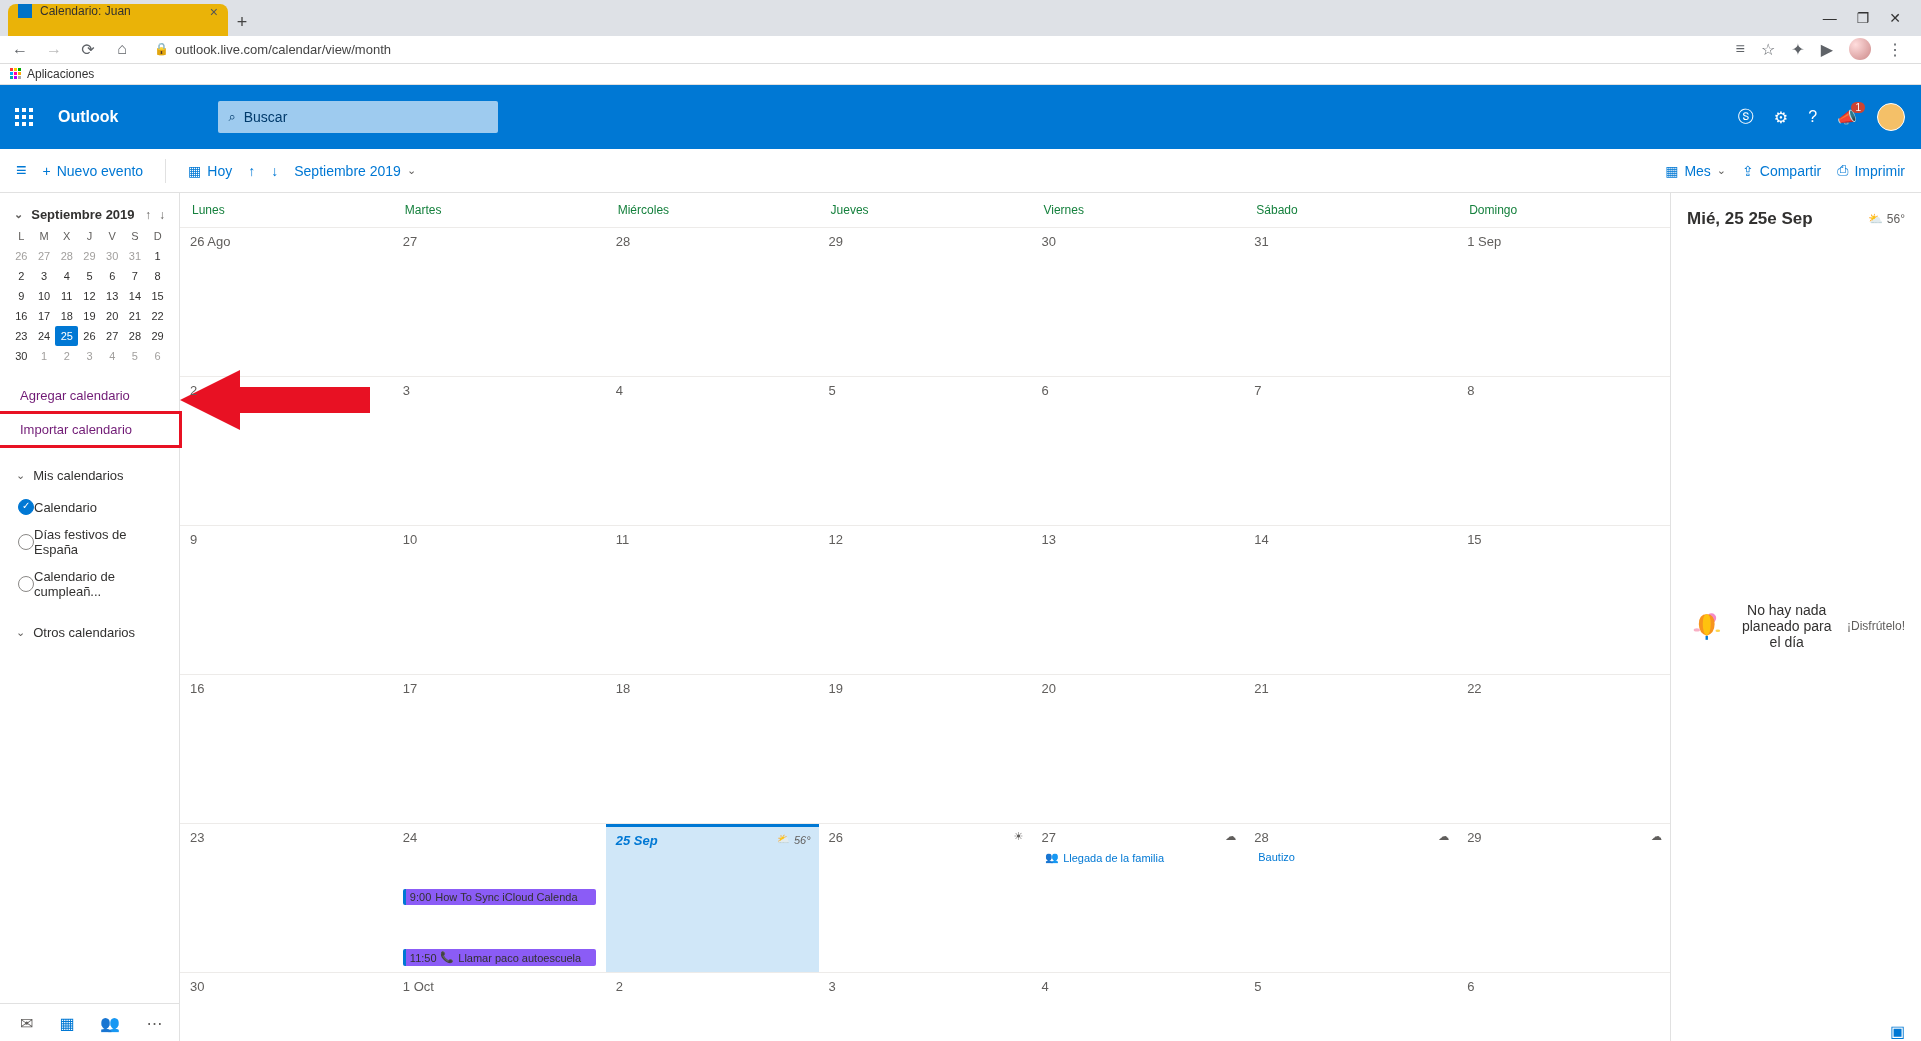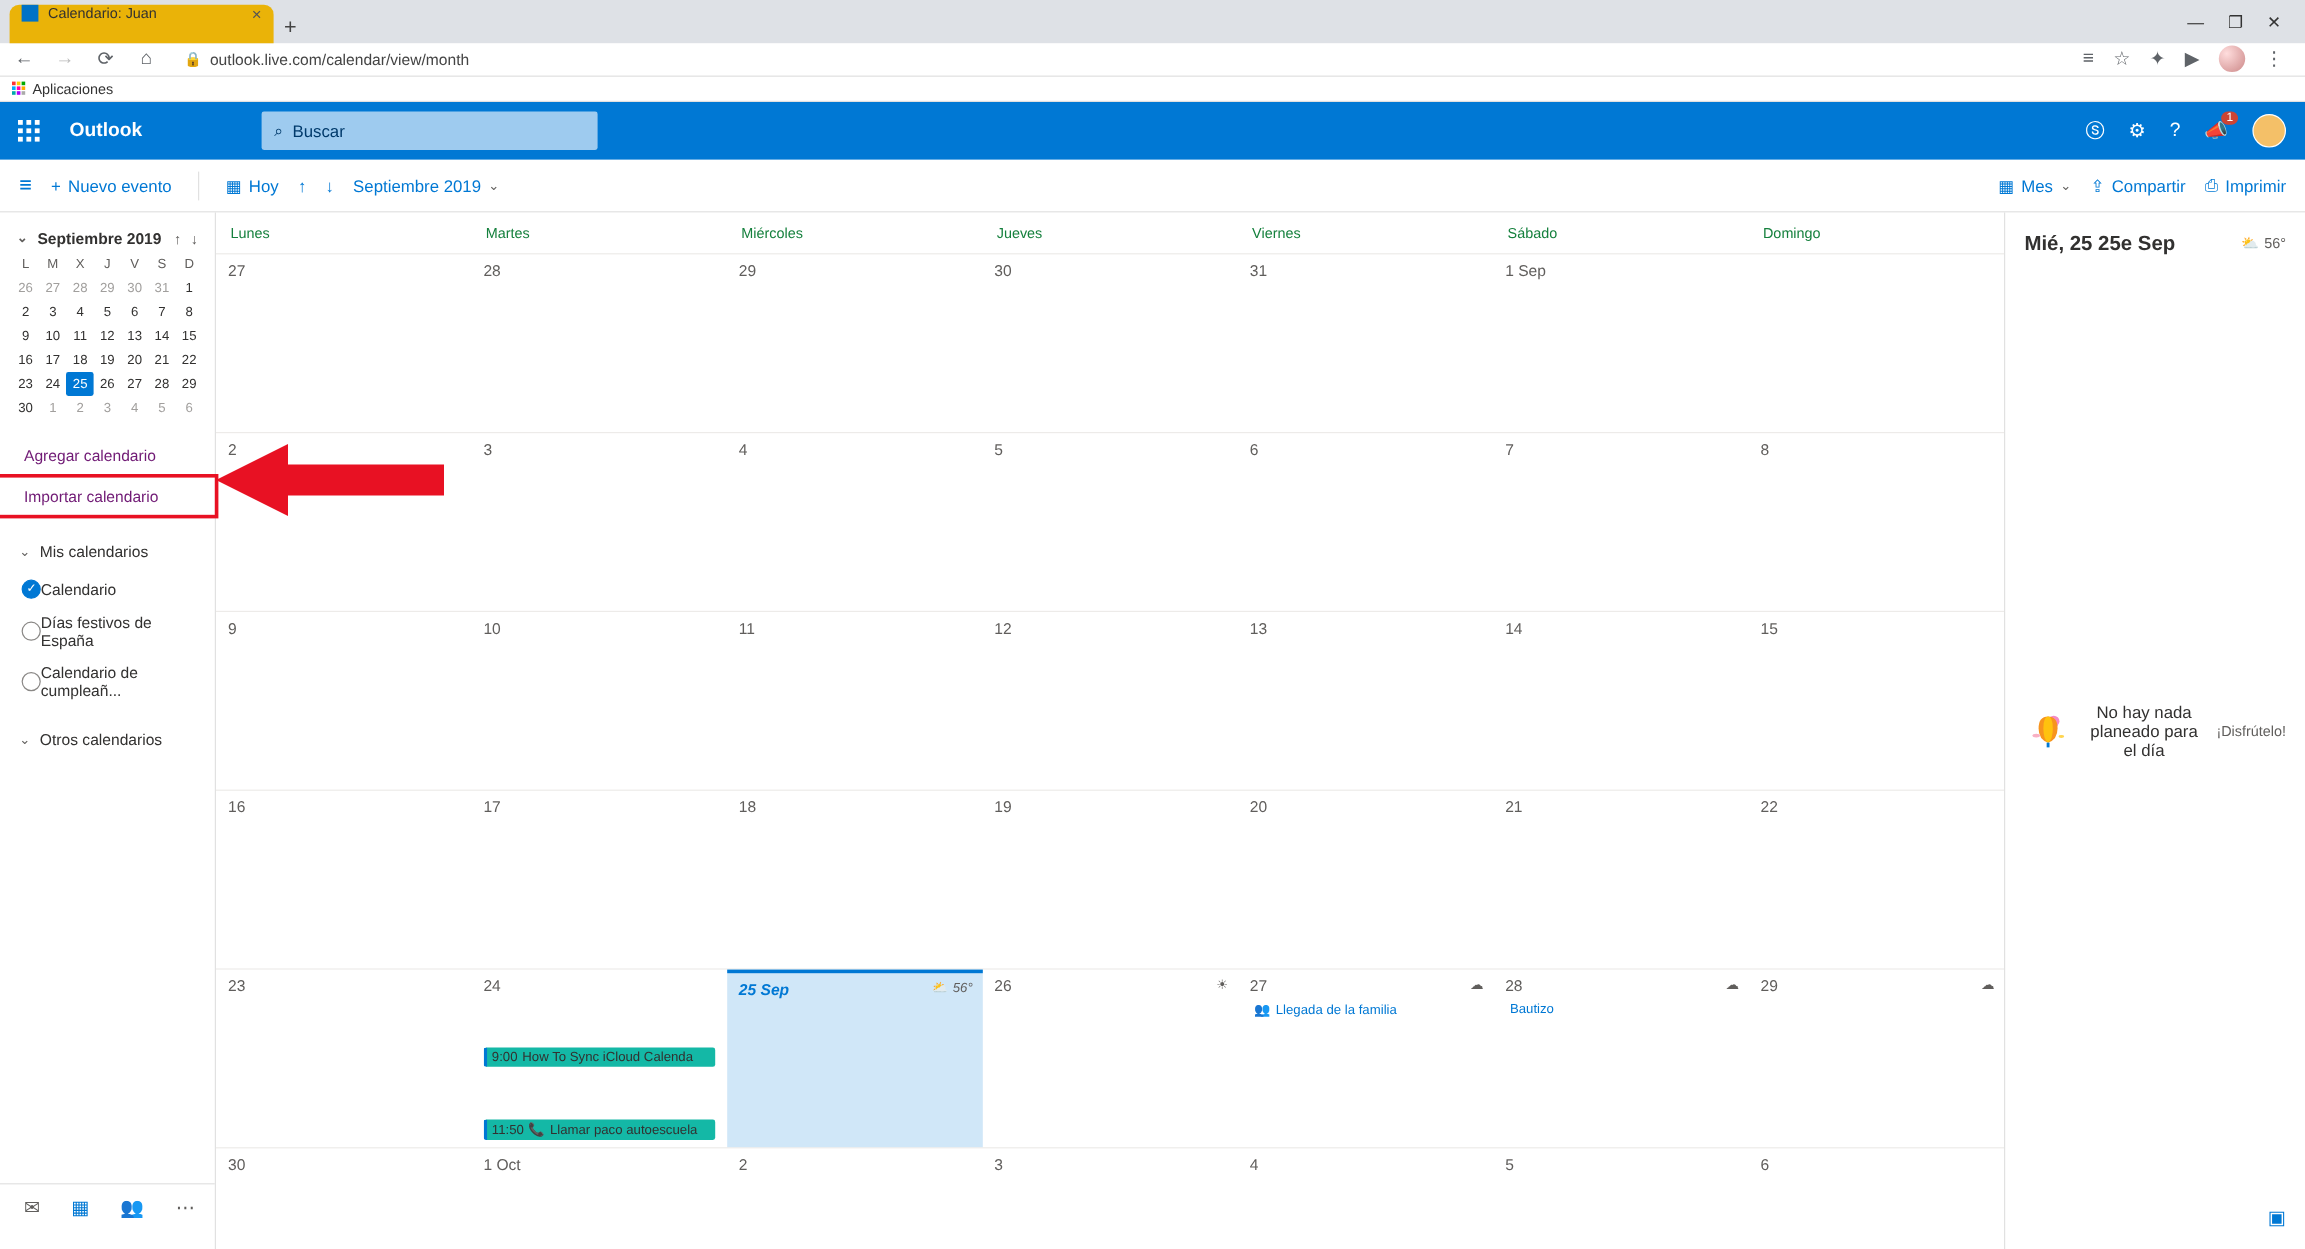--- a/index.html
+++ b/index.html
@@ -20,21 +20,21 @@
 .addr-bar .lock { font-size: 12px; color: #5f6368; }
 .addr-icons { display: flex; gap: 16px; align-items: center; padding-right: 10px; }
 .addr-icons span { color: #5f6368; font-size: 16px; cursor: pointer; }
 .avatar-small { width: 22px; height: 22px; border-radius: 50%; background: radial-gradient(circle at 30% 30%, #fdd, #c88); }
 .bookmarks-bar { background: #fff; height: 28px; display: flex; align-items: center; padding: 0 10px; border-bottom: 1px solid #e0e0e0; font-size: 12px; color: #333; gap: 6px; }
 .apps-icon { display: inline-grid; grid-template-columns: repeat(3, 3px); grid-template-rows: repeat(3, 3px); gap: 1px; }
 .apps-icon i { background: #f33; width: 3px; height: 3px; }
 .apps-icon i:nth-child(2){background:#fc0}.apps-icon i:nth-child(3){background:#0a0}.apps-icon i:nth-child(4){background:#0af}.apps-icon i:nth-child(5){background:#f0a}.apps-icon i:nth-child(6){background:#fa0}.apps-icon i:nth-child(7){background:#0aa}.apps-icon i:nth-child(8){background:#a0f}.apps-icon i:nth-child(9){background:#aaa}
 
 
-.outlook-header { height: 48px; background: #0078d4; color: #fff; display: flex; align-items: center; }
+.outlook-header { height: 64px; background: #0078d4; color: #fff; display: flex; align-items: center; }
 .waffle { width: 48px; height: 48px; display: flex; align-items: center; justify-content: center; cursor: pointer; }
 .waffle-grid { display: inline-grid; grid-template-columns: repeat(3,4px); grid-template-rows: repeat(3,4px); gap: 3px; }
 .waffle-grid i { background: #fff; width: 4px; height: 4px; }
 .brand { font-size: 16px; font-weight: 600; padding: 0 10px; }
 .search-box { margin-left: 90px; width: 280px; height: 32px; background: #9ecbef; border-radius: 2px; display: flex; align-items: center; padding: 0 10px; gap: 8px; }
 .search-box input { background: transparent; border: none; outline: none; color: #003a6b; font-size: 14px; flex: 1; }
 .search-box input::placeholder { color: #003a6b; }
 .hdr-right { margin-left: auto; display: flex; align-items: center; gap: 20px; padding-right: 16px; }
 .hdr-icon { color: #fff; font-size: 16px; cursor: pointer; position: relative; }
 .badge { position: absolute; top: -6px; right: -8px; background: #c43; color: #fff; border-radius: 8px; font-size: 10px; padding: 0 4px; }
@@ -78,21 +78,21 @@
 .cal-head { display: grid; grid-template-columns: repeat(7, 1fr); height: 36px; }
 .cal-head div { padding: 10px 12px; font-size: 12px; color: #15803d; }
 .cal-body { flex: 1; display: grid; grid-template-rows: repeat(6, 1fr); }
 .cal-week { display: grid; grid-template-columns: repeat(7, 1fr); border-top: 1px solid #edebe9; }
 .cell { padding: 6px 10px; font-size: 13px; color: #605e5c; position: relative; }
 .cell.today { background: #d0e7f8; border-top: 3px solid #0078d4; font-style: italic; }
 .cell.today .daynum { color: #0078d4; font-weight: 600; }
 .daynum { font-size: 13px; }
 .weather { position: absolute; right: 8px; top: 6px; font-size: 11px; color: #605e5c; display: flex; gap: 4px; align-items: center; }
 .event { display: flex; align-items: center; gap: 4px; font-size: 11px; margin-top: 4px; padding: 2px 4px; border-radius: 2px; white-space: nowrap; overflow: hidden; text-overflow: ellipsis; }
-.event.blue { background: #14b8a6; border-left: 3px solid #0078d4; color: #323130; margin-top: 44px; }
+.event.blue { background: #8b5cf6; border-left: 3px solid #0078d4; color: #323130; margin-top: 44px; }
 .event.text { color: #0078d4; }
 
 
 .right-pane { width: 250px; padding: 16px; display: flex; flex-direction: column; }
 .rp-header { display: flex; align-items: center; justify-content: space-between; }
 .rp-date { font-size: 17px; font-weight: 600; }
 .rp-weather { font-size: 12px; color: #605e5c; display: flex; gap: 4px; align-items: center;}
 .rp-empty { flex: 1; display: flex; flex-direction: row; align-items: center; justify-content: center; gap: 14px; }
 .balloon { width: 90px; height: 90px; }
 .rp-msg { font-size: 14px; color: #323130; text-align: center; }
@@ -331,20 +331,23 @@
         <div>Martes</div>
         <div>Miércoles</div>
         <div>Jueves</div>
         <div>Viernes</div>
         <div>Sábado</div>
         <div>Domingo</div>
       </div>
     <div class="cal-body" id="cal-body">
         <div class="cal-week">
           <div class="cell">
+            <div class="daynum">26 Ago</div>
+          </div>
+          <div class="cell">
             <div class="daynum">27</div>
           </div>
           <div class="cell">
             <div class="daynum">28</div>
           </div>
           <div class="cell">
             <div class="daynum">29</div>
           </div>
           <div class="cell">
             <div class="daynum">30</div>

